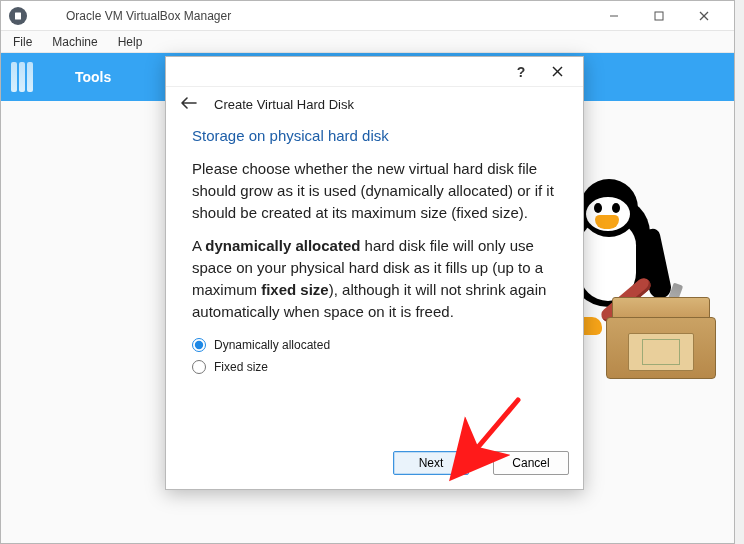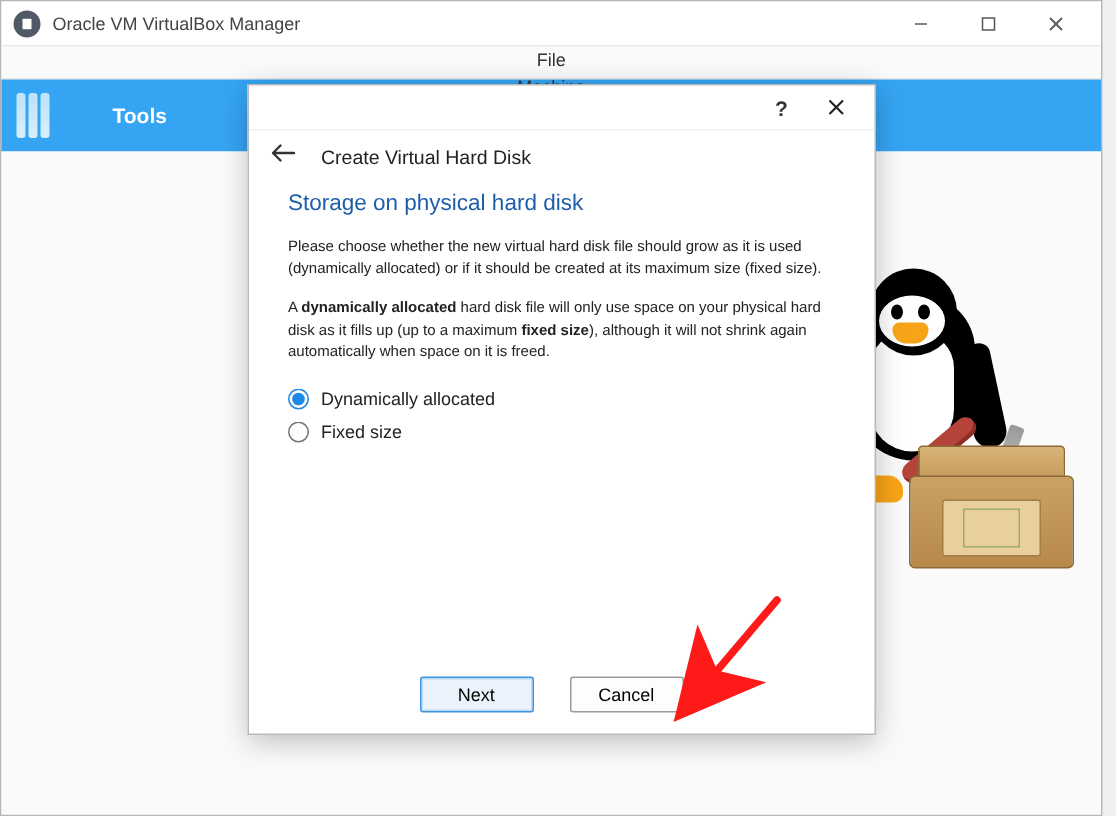--- a/index.html
+++ b/index.html
@@ -1,26 +1,26 @@
 <!DOCTYPE html>
 <html><head>
   <meta charset="utf-8">
   <style>
     * { box-sizing: border-box; margin: 0; padding: 0; }
     body { font-family: "Segoe UI", Tahoma, sans-serif; font-size: 12px; color: #222; width: 744px; height: 544px; overflow: hidden; background: #f0f0f0; }
 
     .main-window { position: absolute; top: 0; left: 0; width: 735px; height: 544px; background: #fff; border: 1px solid #b6b6b6; }
-    .titlebar { height: 30px; display: flex; align-items: center; padding: 0 8px; background: #fff; border-bottom: 1px solid #e5e5e5; }
+    .titlebar { height: 30px; display: flex; align-items: center; padding: 0 8px; background: #fff; border-bottom: 1px solid #e5e5e5; gap: 31px; }
     .titlebar .app-icon { width: 18px; height: 18px; background: #505a66; border-radius: 50%; display: flex; align-items: center; justify-content: center; margin-right: 8px; }
     .titlebar .app-icon svg { width: 12px; height: 12px; }
     .titlebar .title { font-size: 12px; color: #444; }
     .titlebar .win-controls { margin-left: auto; display: flex; gap: 0; }
     .titlebar .win-btn { width: 45px; height: 28px; display: flex; align-items: center; justify-content: center; color: #666; }
 
-    .menubar { height: 22px; display: flex; align-items: center; padding: 0 2px; border-bottom: 1px solid #e8e8e8; background: #fafafa; flex-direction: column; }
+    .menubar { height: 22px; display: flex; align-items: center; padding: 0 2px; border-bottom: 1px solid #e8e8e8; background: #fafafa; }
     .menubar .menu-item { padding: 2px 10px; font-size: 12px; color: #333; }
 
     .toolstrip { height: 48px; background: #35a4f3; color: #fff; display: flex; align-items: center; padding: 0 10px; gap: 32px; }
     .toolstrip .tools-icon { margin-right: 10px; display: flex; gap:2px;}
     .toolstrip .wrench { width: 6px; height: 30px; background: linear-gradient(#bde2fb,#d7effd); border-radius: 2px; }
     .toolstrip .label { font-size: 14px; font-weight: 600; }
 
     .content-area { position: relative; height: calc(100% - 30px - 22px - 48px); background: #fafafa; }
 
     
@@ -57,28 +57,28 @@
     .dialog { position: absolute; left: 165px; top: 56px; width: 419px; height: 434px; background: #fff; border: 1px solid #b9b9b9; box-shadow: 0 4px 18px rgba(0,0,0,.25); display:flex; flex-direction:column;}
     .dialog-titlebar { height: 30px; display:flex; align-items:center; justify-content:flex-end; padding: 0 8px; border-bottom: 1px solid #eee;}
     .dialog-titlebar .dlg-btn { width: 36px; height: 26px; display:flex; align-items:center; justify-content:center; color:#333; }
 
     .dialog-header { display:flex; align-items:center; padding: 8px 14px 10px 14px; gap: 16px; }
     .dialog-header .back { font-size: 16px; color:#333; width: 18px; text-align:center; }
     .dialog-header .step-title { font-size: 13px; color:#222; }
 
     .dialog-body { padding: 0 26px 0 26px; flex:1; overflow:auto; }
     .section-heading { font-size: 15px; color: #1d5ea8; margin: 4px 0 14px 0; font-weight: 400; }
-    .para { font-size: 10px; line-height: 1.45; color:#222; margin-bottom: 12px; }
+    .para { font-size: 15px; line-height: 1.45; color:#222; margin-bottom: 12px; }
     .para b { font-weight: 700; }
 
     .radio-group { margin-top: 6px; }
     .radio-row { display:flex; align-items:center; gap: 8px; padding: 4px 0; font-size: 12px; }
     .radio-row input[type=radio]{ width:14px; height:14px; accent-color: #1e88e5; }
 
-    .dialog-actions { display:flex; justify-content:center; gap: 24px; padding: 10px 14px 14px 0; }
+    .dialog-actions { display:flex; justify-content:flex-end; gap: 24px; padding: 10px 14px 14px 0; }
     .btn { min-width: 76px; height: 24px; font-size: 12px; border: 1px solid #9a9a9a; background: #fdfdfd; border-radius: 2px; display:flex; align-items:center; justify-content:center; }
     .btn.primary { border: 1px solid #3c93df; background: #eaf3fb; box-shadow: 0 0 0 1px rgba(60,147,223,.25) inset; }
 
     
     .arrow { position:absolute; left: 442px; top: 394px; width: 90px; height: 90px; pointer-events:none; }
     .arrow svg { width: 90px; height: 90px; overflow: visible; }
   </style>
 </head>
 <body>
 

